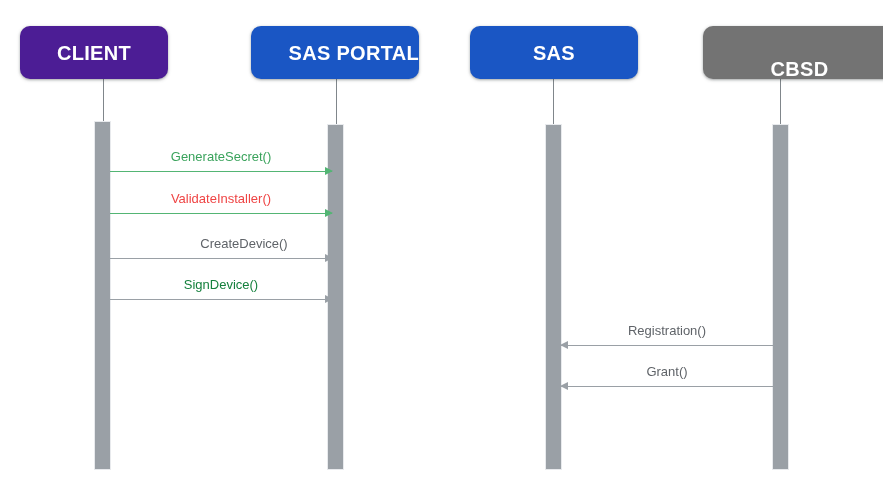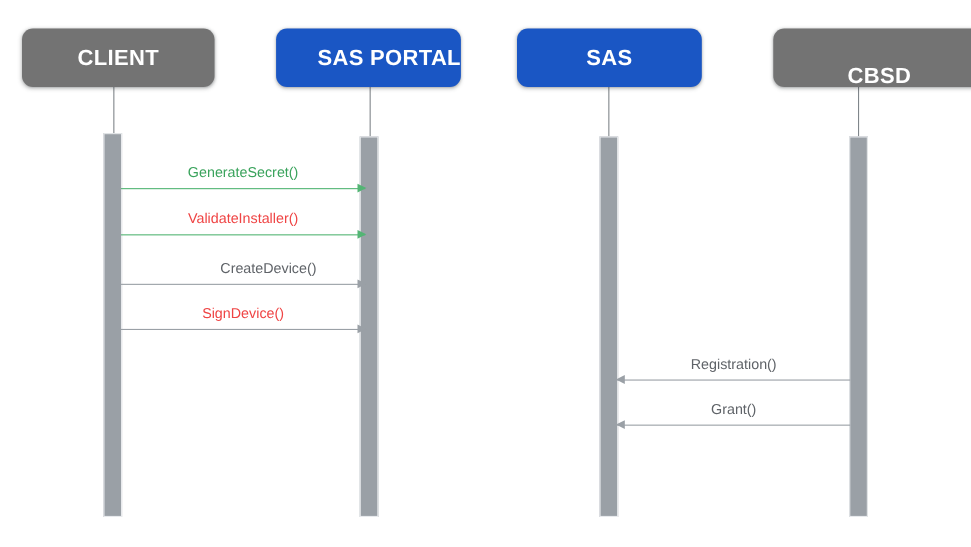--- a/index.html
+++ b/index.html
@@ -107,21 +107,21 @@
   <div class="lifeline" style="left:103px; top:79px; height:45px;"></div>
   <div class="lifeline" style="left:336px; top:79px; height:45px;"></div>
   <div class="lifeline" style="left:553px; top:79px; height:45px;"></div>
   <div class="lifeline" style="left:780px; top:79px; height:45px;"></div>
 
   <div class="activation" style="left:94px; top:121px; height:349px;"></div>
   <div class="activation" style="left:327px; top:124px; height:346px;"></div>
   <div class="activation" style="left:545px; top:124px; height:346px;"></div>
   <div class="activation" style="left:772px; top:124px; height:346px;"></div>
 
-  <div class="participant" style="left:20px; top:26px; width:175px; background:#737373;">
+  <div class="participant" style="left:20px; top:26px; width:148px; background:#4c1d95;">
     <span class="plabel">CLIENT</span>
   </div>
   <div class="participant" style="left:251px; top:26px; width:168px; background:#1a56c4;justify-content:flex-end;">
     <span class="plabel">SAS PORTAL</span>
   </div>
   <div class="participant" style="left:470px; top:26px; width:168px; background:#1a56c4;text-align:center;">
     <span class="plabel">SAS</span>
   </div>
   <div class="participant" style="left:703px; top:26px; width:193px; background:#737373;align-items:flex-end;">
     <span class="plabel">CBSD</span>
@@ -141,21 +141,21 @@
 
   <div class="msg to-right" style="left:110px; top:258px; width:222px;">
     <div class="line" style="border-top-color:#9aa0a6;"></div>
     <div class="head" style="border-left-color:#9aa0a6;"></div>
     <div class="mlabel" style="color:#5f6368;padding-left:23px;">CreateDevice()</div>
   </div>
 
   <div class="msg to-right" style="left:110px; top:299px; width:222px;">
     <div class="line" style="border-top-color:#9aa0a6;"></div>
     <div class="head" style="border-left-color:#9aa0a6;"></div>
-    <div class="mlabel" style="color:#ef4444;">SignDevice()</div>
+    <div class="mlabel" style="color:#15803d;">SignDevice()</div>
   </div>
 
   <div class="msg to-left" style="left:561px; top:345px; width:212px;">
     <div class="line" style="border-top-color:#9aa0a6;"></div>
     <div class="head" style="border-right-color:#9aa0a6;"></div>
     <div class="mlabel" style="color:#5f6368;">Registration()</div>
   </div>
 
   <div class="msg to-left" style="left:561px; top:386px; width:212px;">
     <div class="line" style="border-top-color:#9aa0a6;"></div>

